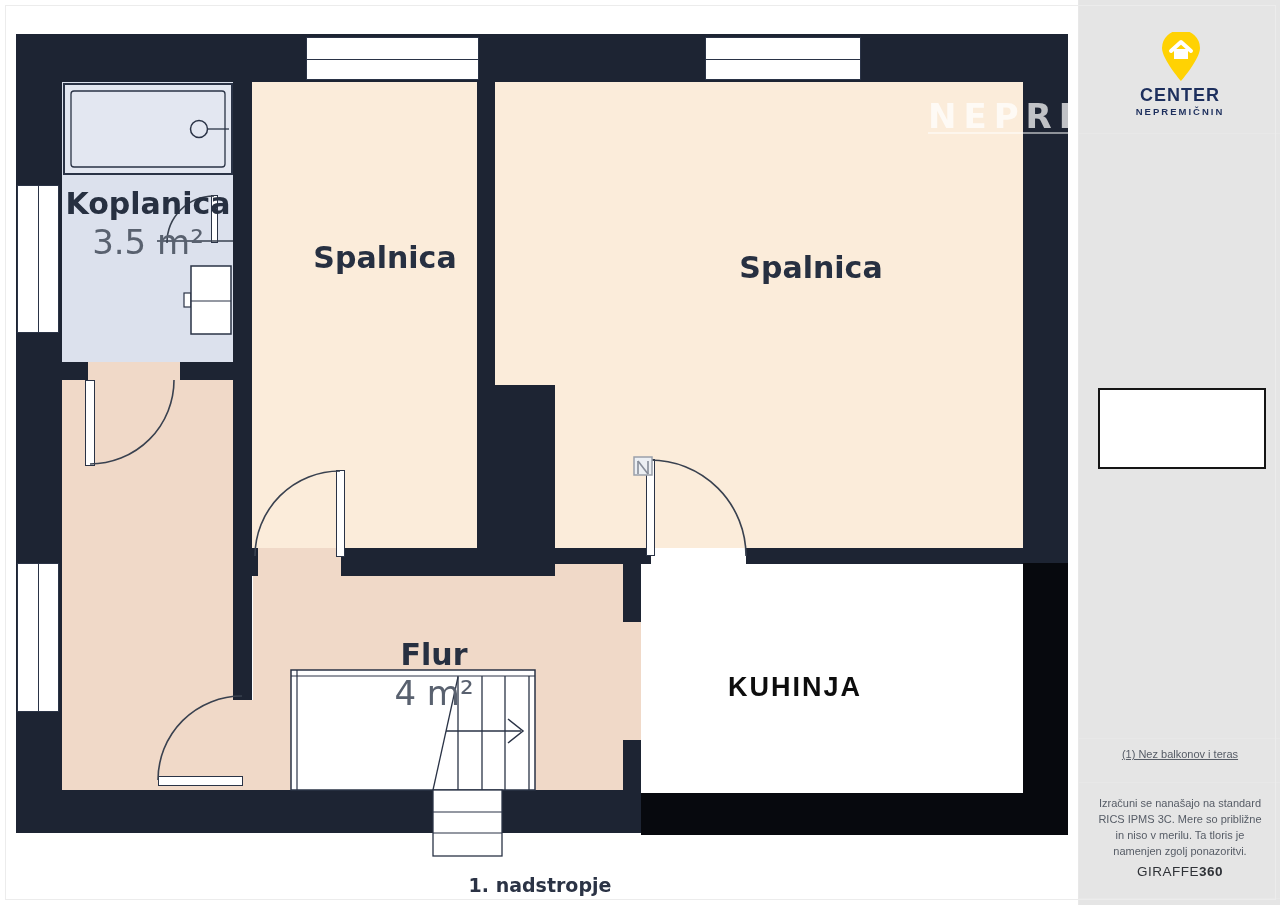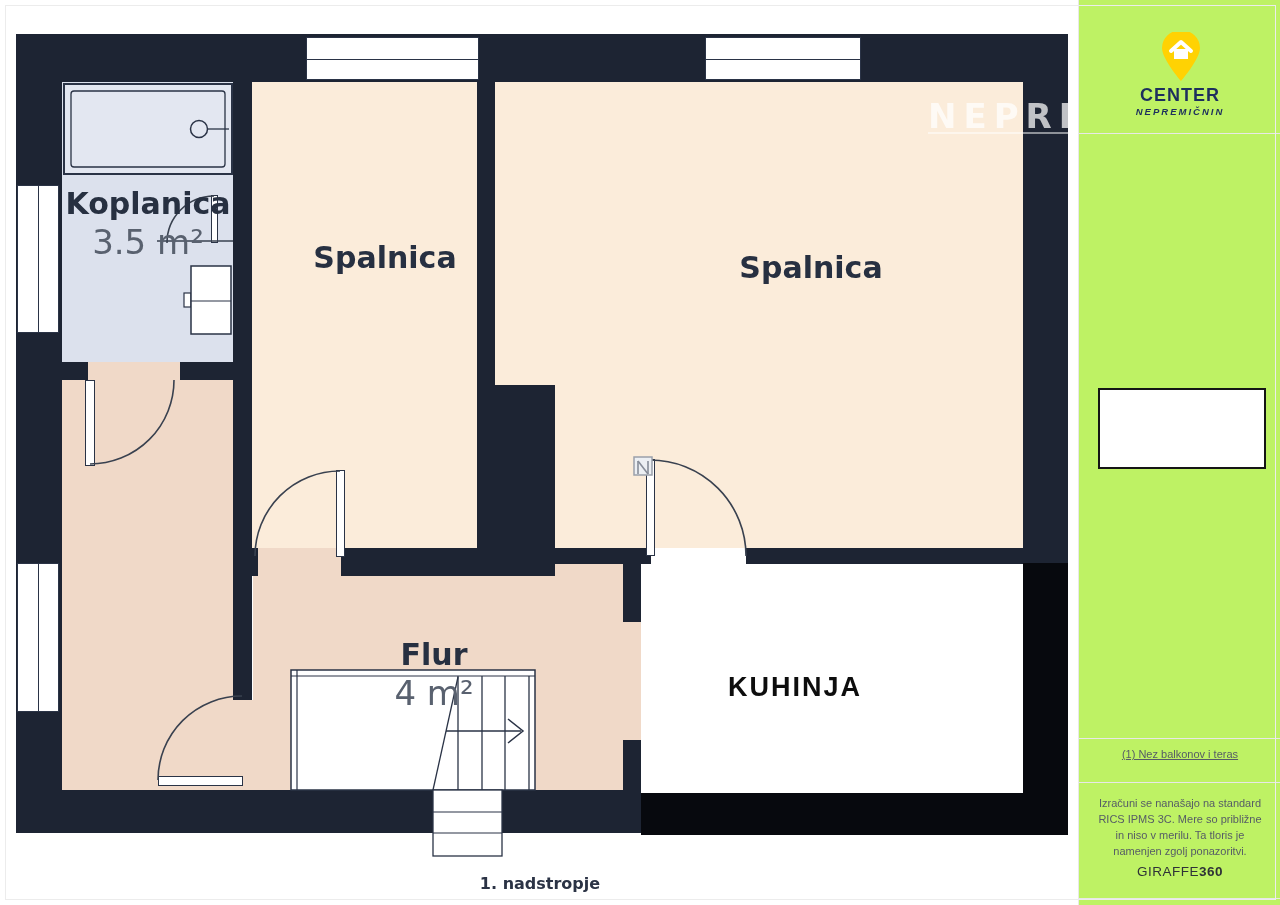--- a/index.html
+++ b/index.html
@@ -10,25 +10,25 @@
   .room{position:absolute;}
   .win{position:absolute;background:#fff;border:1.5px solid #2a3346;box-sizing:border-box;}
   .win .lh{position:absolute;left:0;right:0;top:50%;height:1.2px;background:#2a3346;}
   .win .lv{position:absolute;top:0;bottom:0;left:50%;width:1.2px;background:#2a3346;}
   .panel{position:absolute;background:#fff;border:1.5px solid #2a3346;box-sizing:border-box;}
   .room-label{position:absolute;transform:translateX(-50%);text-align:center;white-space:nowrap;z-index:8;}
   .rt{font-size:30px;font-weight:bold;color:#273041;line-height:36px;display:block;}
   .ra{font-size:34px;color:#59616f;line-height:34px;display:block;margin-top:3px;}
   .kuh{font-family:"Liberation Sans",sans-serif;font-size:27px;font-weight:bold;
        letter-spacing:2px;color:#0d0d0d;}
-  .caption{position:absolute;transform:translateX(-50%);font-size:16px;font-weight:bold;color:#2b3345;z-index:8;}
+  .caption{position:absolute;transform:translateX(-50%);font-size:19px;font-weight:bold;color:#2b3345;z-index:8;}
   .wm{position:absolute;left:928px;top:96px;width:140px;height:40px;overflow:hidden;z-index:7;}
   .wm span{font-size:34px;font-weight:bold;letter-spacing:7px;color:rgba(255,255,255,0.72);white-space:nowrap;}
   .wm-line{position:absolute;left:928px;top:132px;width:140px;height:2px;background:rgba(255,255,255,0.5);z-index:7;}
-  #sidebar{position:absolute;left:1078px;top:0;width:202px;height:905px;background:#bef264;
+  #sidebar{position:absolute;left:1078px;top:0;width:202px;height:905px;background:#e5e5e5;
            border-left:1px solid #e8e8e8;font-family:"Liberation Sans",sans-serif;}
   .sdiv{position:absolute;left:0;width:202px;height:1px;background:#e8e8e8;}
   .scenter{position:absolute;left:0;width:202px;text-align:center;}
   .logo1{font-size:18px;font-weight:800;letter-spacing:1px;color:#1d2f5d;}
   .logo2{font-size:9.5px;font-weight:bold;letter-spacing:2px;color:#1d2f5d;}
   .sbox{position:absolute;left:19px;top:388px;width:164px;height:77px;border:2px solid #151515;background:#fff;}
   .snote{position:absolute;left:10px;top:748px;width:182px;text-align:center;font-size:11px;color:#565c66;text-decoration:underline;}
   .sdisc{position:absolute;left:17px;top:796px;width:168px;text-align:center;font-size:11px;
          line-height:1.45;color:#565c66;}
   .sbrand{position:absolute;left:0;top:864px;width:202px;text-align:center;font-size:13.5px;color:#2f3237;letter-spacing:0.5px;}
@@ -163,21 +163,21 @@
     <div class="sdiv" style="top:738px;"></div>
     <div class="sdiv" style="top:782px;"></div>
     <div class="sdiv" style="top:898px;"></div>
 
     <svg width="46" height="50" viewBox="0 0 46 50" style="position:absolute;left:79px;top:32px;">
       <path d="M23 49 C23 49 4 27 4 16 A19 18 0 1 1 42 16 C42 27 23 49 23 49 Z" fill="#ffd203"></path>
       <path d="M13 19 L23 10 L33 19" stroke="#ffffff" stroke-width="4" fill="none" stroke-linecap="round" stroke-linejoin="round"></path>
       <rect x="16" y="17" width="14" height="10" fill="#ffffff"></rect>
     </svg>
     <div class="scenter logo1" style="top:85px;">CENTER</div>
-    <div class="scenter logo2" style="top:106px;font-style:italic;">NEPREMIČNIN</div>
+    <div class="scenter logo2" style="top:106px;">NEPREMIČNIN</div>
 
     <div class="sbox"></div>
 
     <div class="snote">(1) Nez balkonov i teras</div>
     <div class="sdisc">Izračuni se nanašajo na standard RICS IPMS 3C. Mere so približne in niso v merilu. Ta tloris je namenjen zgolj ponazoritvi.</div>
     <div class="sbrand">
       <span>GIRAFFE</span><span class="b">360</span>
     </div>
   </div>
 

